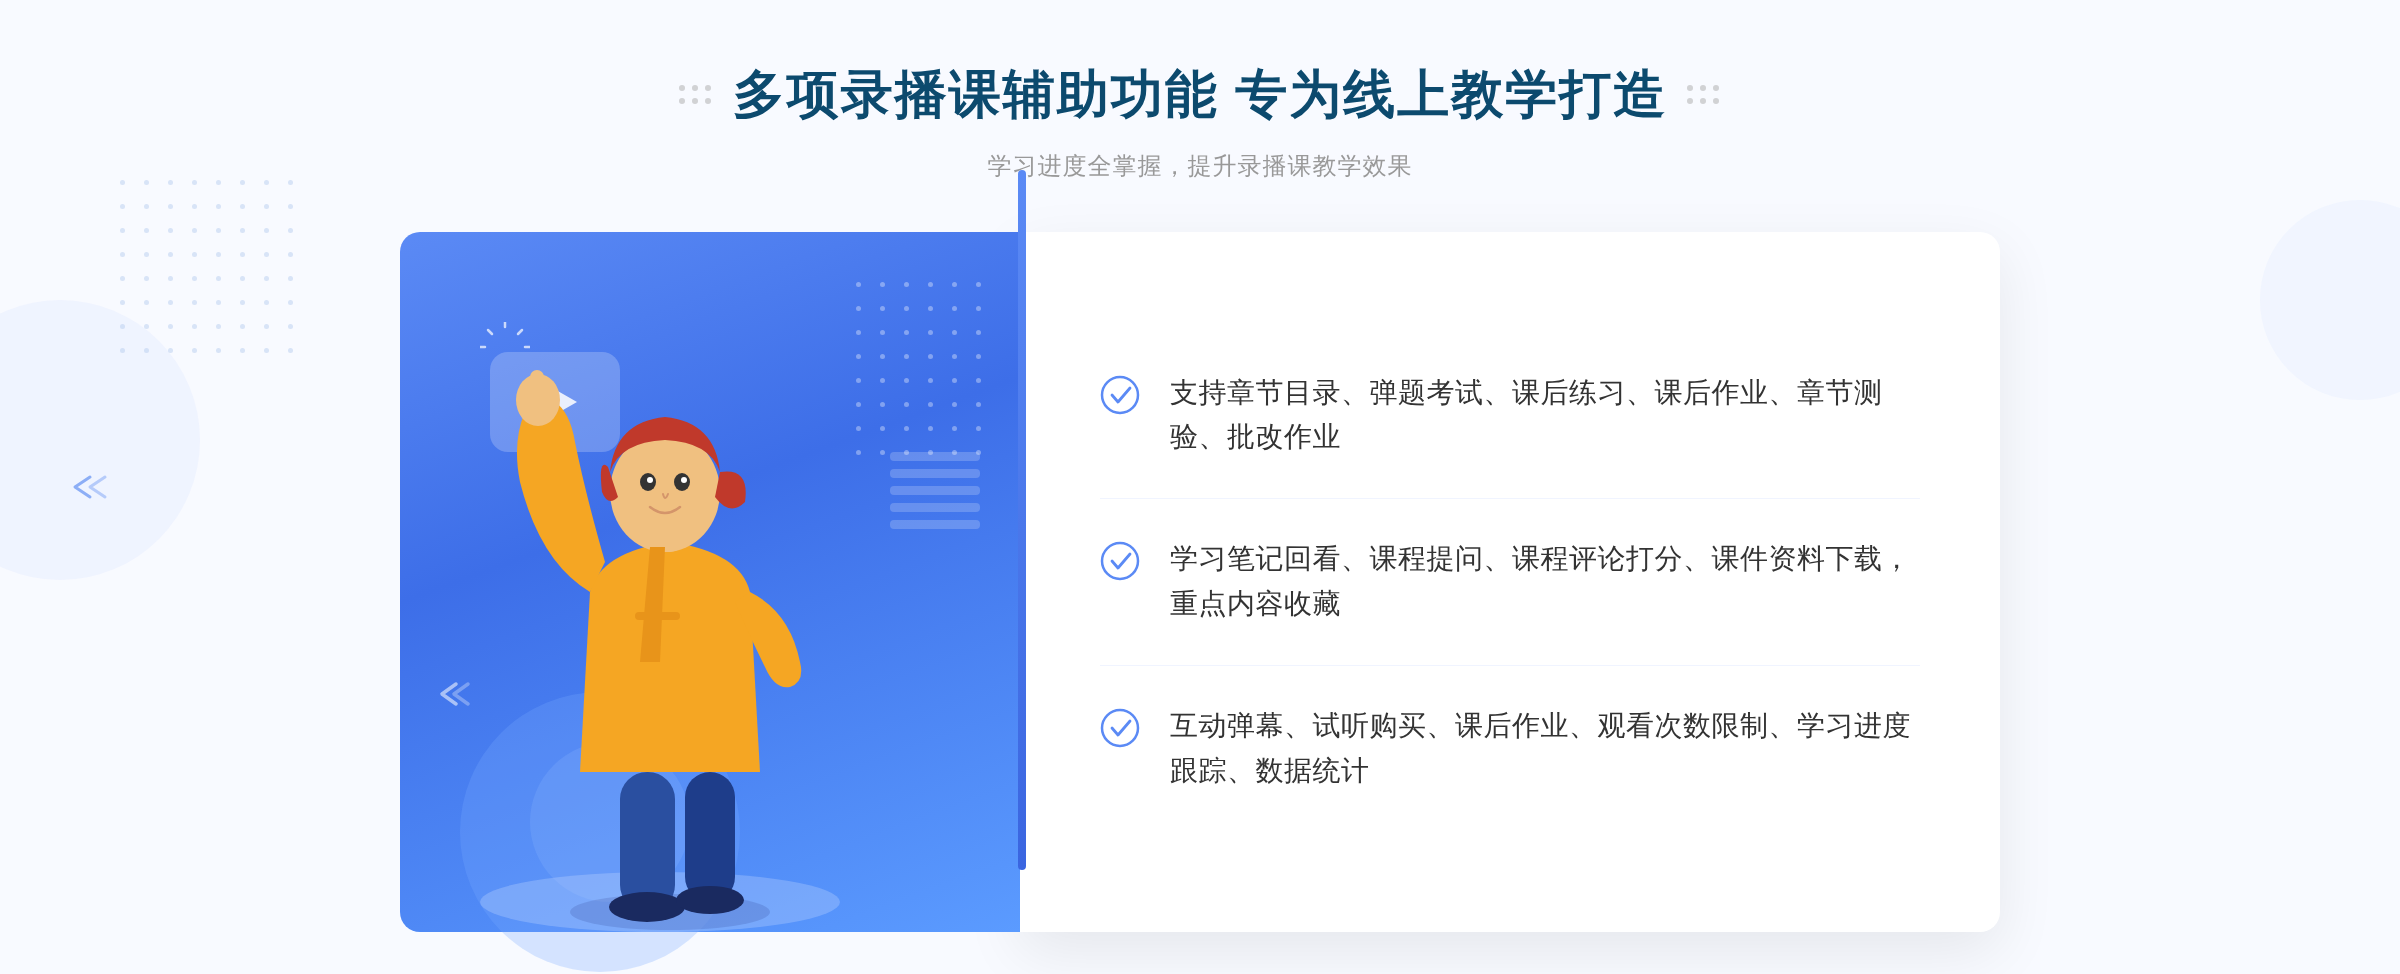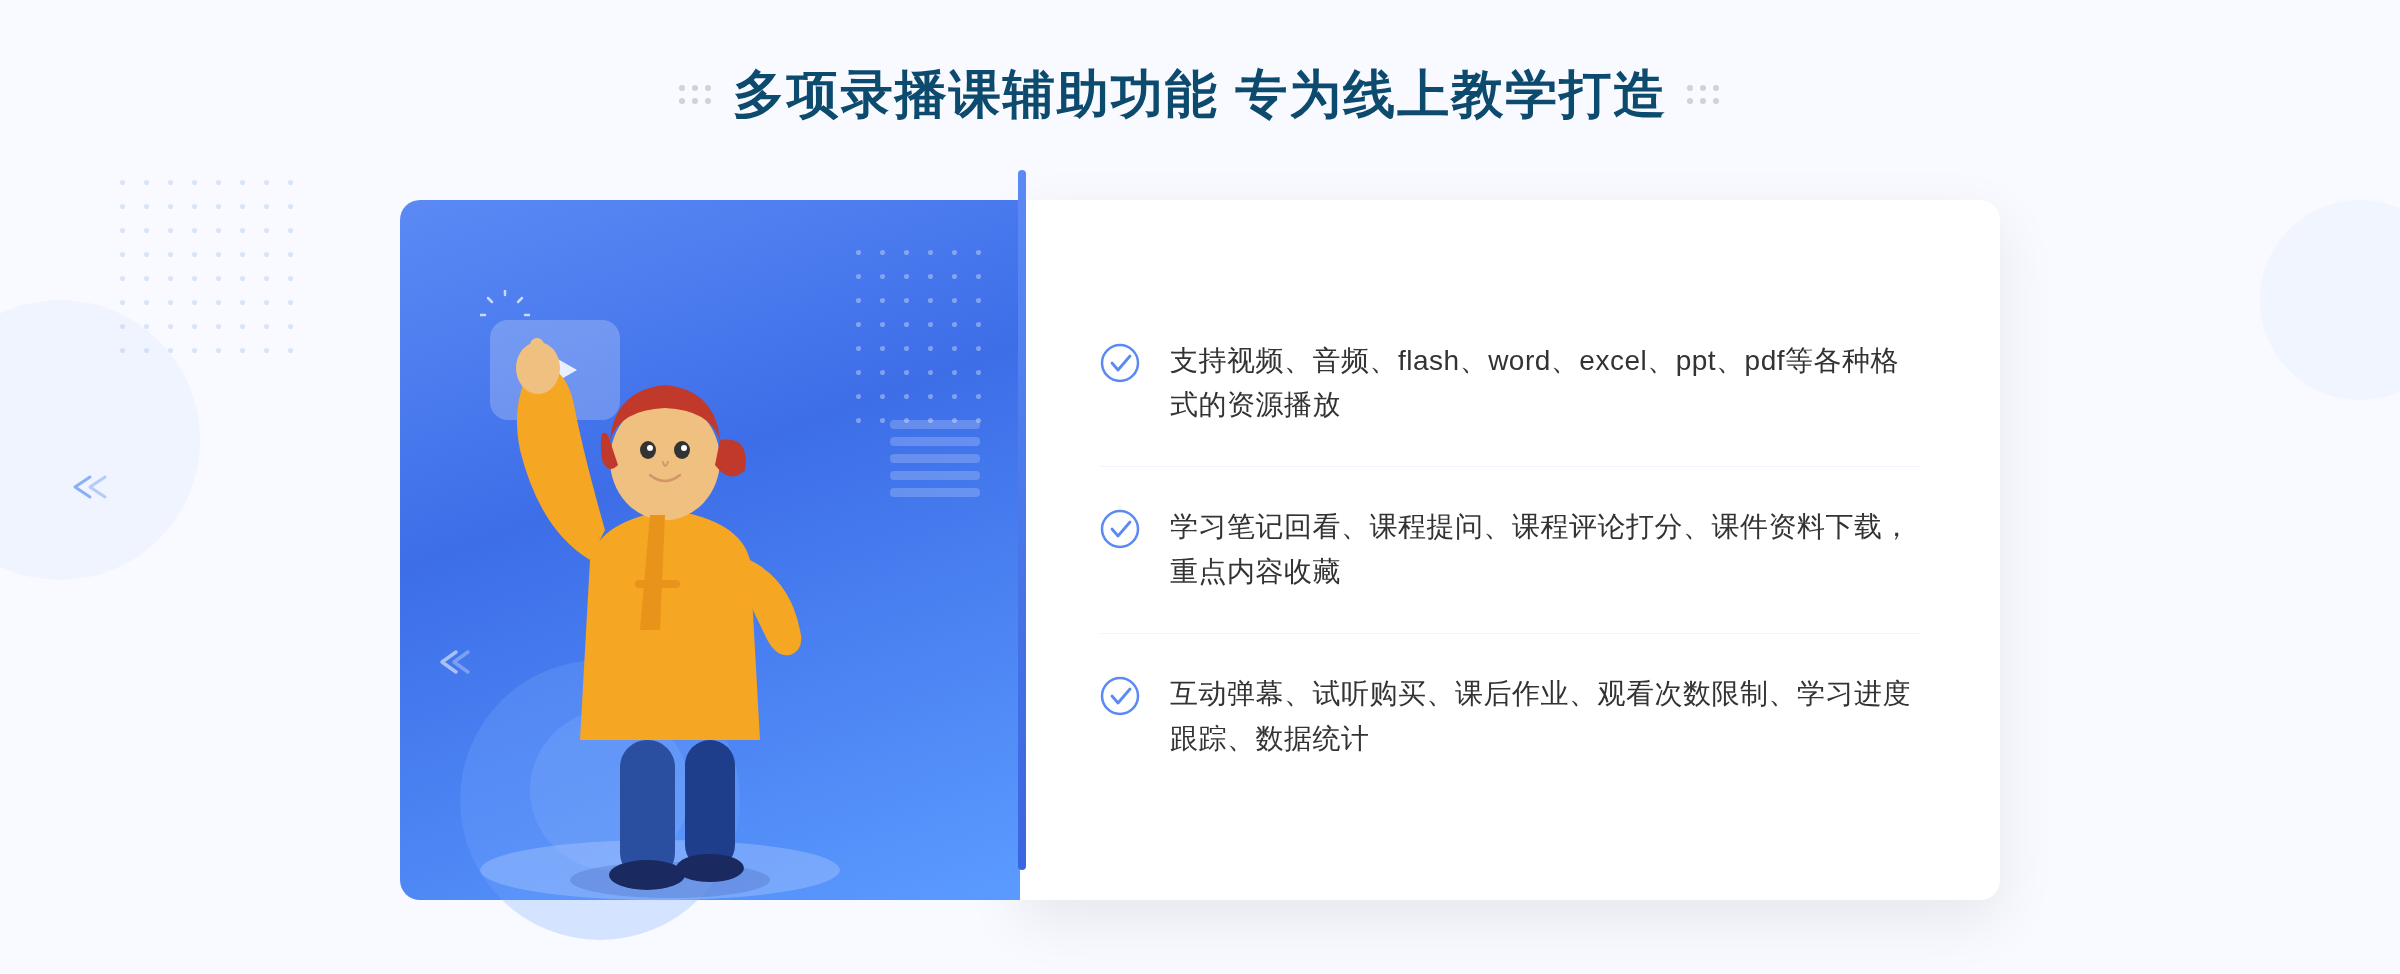--- a/index.html
+++ b/index.html
@@ -242,20 +242,21 @@
       <h1 class="main-title">多项录播课辅助功能 专为线上教学打造</h1>
       <div class="dots-grid">
         <span></span>
           <span></span>
           <span></span>
         <span></span>
           <span></span>
           <span></span>
       </div>
     </div>
+    <p class="sub-title">学习进度全掌握，提升录播课教学效果</p>
   </div>
 
   <div class="content-area">
 
     <div class="illustration-panel">
 
       <div style="position:absolute;right:30px;top:50px;display:grid;grid-template-columns:repeat(6,14px);grid-template-rows:repeat(8,14px);gap:10px;">
         <div style="width: 5px; height: 5px; background: rgba(255, 255, 255, 0.35); border-radius: 50%;"></div>
           <div style="width: 5px; height: 5px; background: rgba(255, 255, 255, 0.35); border-radius: 50%;"></div>
           <div style="width: 5px; height: 5px; background: rgba(255, 255, 255, 0.35); border-radius: 50%;"></div>
@@ -381,30 +382,30 @@
           <line x1="12" y1="12" x2="8" y2="8" stroke="rgba(255,255,255,0.7)" stroke-width="2.5" stroke-linecap="round"></line>
           <line x1="45" y1="25" x2="50" y2="25" stroke="rgba(255,255,255,0.7)" stroke-width="2.5" stroke-linecap="round"></line>
           <line x1="5" y1="25" x2="0" y2="25" stroke="rgba(255,255,255,0.7)" stroke-width="2.5" stroke-linecap="round"></line>
         </svg>
       </div>
 
     </div>
 
     <div class="feature-panel">
 
+
       <div class="feature-item">
         <div class="check-icon">
           <svg viewBox="0 0 40 40" fill="none" xmlns="http://www.w3.org/2000/svg">
             <circle cx="20" cy="20" r="18" stroke="#5b8af5" stroke-width="2.5"></circle>
             <polyline points="12,20 18,27 30,13" stroke="#5b8af5" stroke-width="2.8" fill="none" stroke-linecap="round" stroke-linejoin="round"></polyline>
           </svg>
         </div>
-        <span class="feature-text">支持视频、音频、flash、word、excel、ppt、pdf等各种格式的资源播放</span>
-      </div>
-
+        <span class="feature-text">支持章节目录、弹题考试、课后练习、课后作业、章节测验、批改作业</span>
+      </div>
 
       <div class="feature-item">
         <div class="check-icon">
           <svg viewBox="0 0 40 40" fill="none" xmlns="http://www.w3.org/2000/svg">
             <circle cx="20" cy="20" r="18" stroke="#5b8af5" stroke-width="2.5"></circle>
             <polyline points="12,20 18,27 30,13" stroke="#5b8af5" stroke-width="2.8" fill="none" stroke-linecap="round" stroke-linejoin="round"></polyline>
           </svg>
         </div>
         <span class="feature-text">学习笔记回看、课程提问、课程评论打分、课件资料下载，重点内容收藏</span>
       </div>

